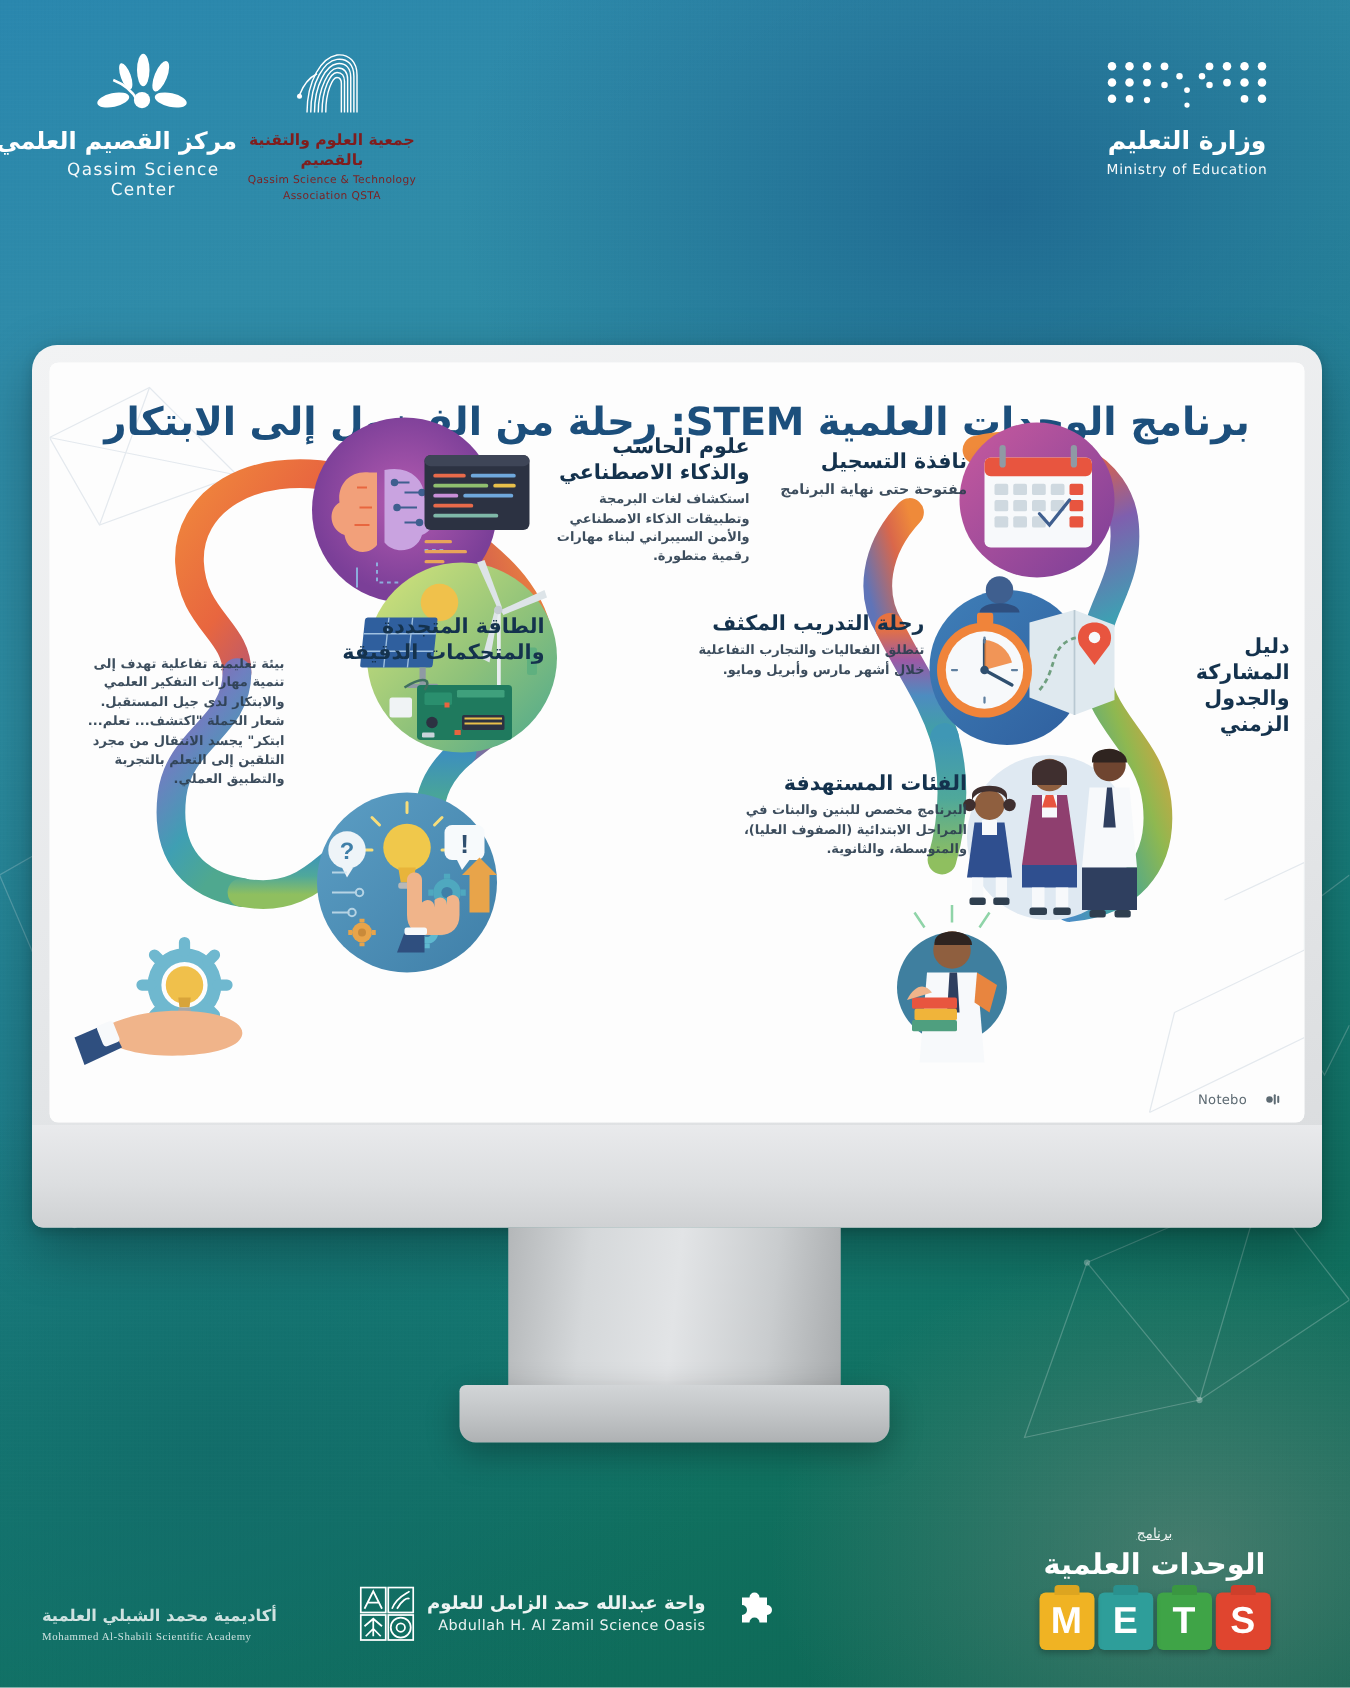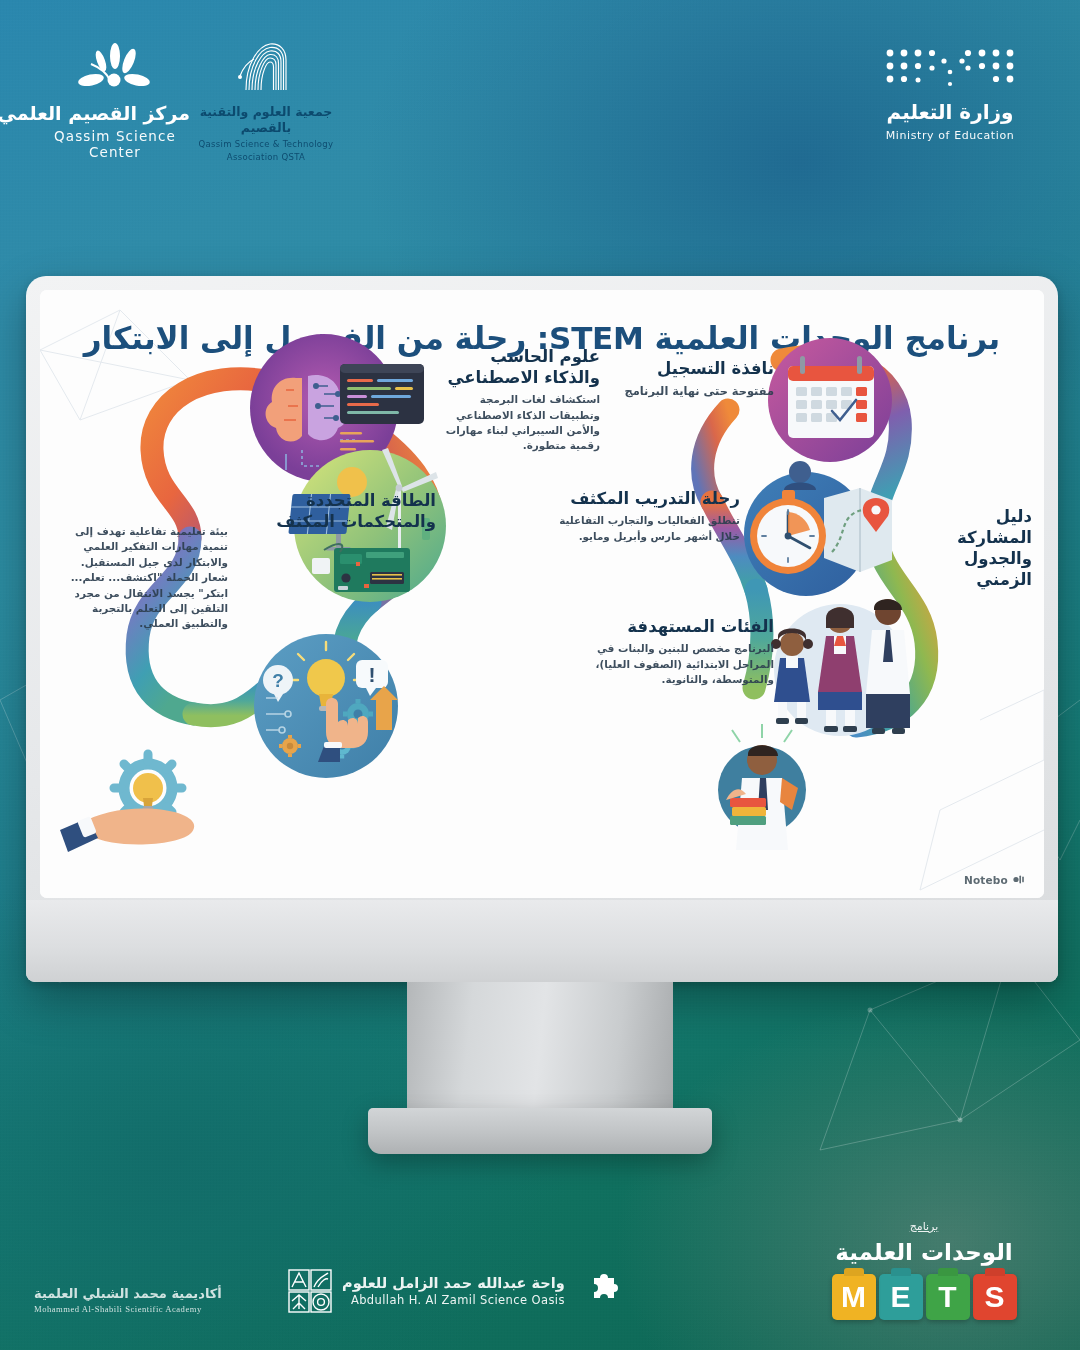--- a/index.html
+++ b/index.html
@@ -17,21 +17,21 @@
     position:absolute; inset:0; pointer-events:none; opacity:.30;
     background-image:
       repeating-linear-gradient(0deg, rgba(255,255,255,.025) 0 1px, transparent 1px 3px),
       repeating-linear-gradient(90deg, rgba(0,0,0,.022) 0 1px, transparent 1px 3px);
   }
   .bg-svg { position:absolute; inset:0; width:1080px; height:1350px; pointer-events:none; }
 
   
   .hdr { position:absolute; top:0; left:0; width:1080px; height:180px; }
   .logo-qsc { position:absolute; left:40px; top:42px; width:150px; text-align:center; color:#fff; }
-  .logo-qsta { position:absolute; left:196px; top:38px; width:140px; text-align:center; color:#0c4a6e; }
+  .logo-qsta { position:absolute; left:196px; top:38px; width:140px; text-align:center; color:#7f1d1d; }
   .logo-moe { position:absolute; right:40px; top:44px; width:180px; text-align:center; color:#fff; }
   .lg-ar { font-size:19px; font-weight:700; letter-spacing:.5px; line-height:1.25; white-space:nowrap; }
   .lg-ar.sm { font-size:12.5px; letter-spacing:1.2px; white-space:normal; }
   .lg-en { font-size:13.5px; letter-spacing:1.1px; margin-top:2px; opacity:.96; }
   .lg-en.sm { font-size:8.5px; letter-spacing:.3px; line-height:1.5; margin-top:3px; }
   .lg-en.moe { font-size:11px; letter-spacing:.6px; margin-top:4px; }
   .lg-ar.moe { font-size:20px; letter-spacing:1.6px; }
 
   
   .monitor { position:absolute; left:26px; top:276px; width:1032px; height:706px;
@@ -59,21 +59,21 @@
     text-shadow:0 1px 0 rgba(255,255,255,.6); padding:0 22px; }
 
   .flow-svg { position:absolute; left:0; top:0; width:1004px; height:608px; }
 
   .node { position:absolute; }
   .node .hd { font-size:16.5px; font-weight:700; color:#14324d; line-height:1.28; }
   .node .bd { font-size:10.4px; font-weight:700; color:#2d3f50; line-height:1.48; margin-top:4px; opacity:.92; }
   .node.ta-r { text-align:right; }
 
   .watermark { position:absolute; right:18px; bottom:12px; display:flex; align-items:center;
-    gap:5px; font-size:10.5px; color:#5d6a72; font-weight:700; letter-spacing:.2px; }
+    gap:15px; font-size:10.5px; color:#5d6a72; font-weight:400; letter-spacing:.2px; }
 
   
   .ftr { position:absolute; bottom:0; left:0; width:1080px; height:200px; }
   .f-acad { position:absolute; left:34px; bottom:36px; width:300px; text-align:left; color:rgba(255,255,255,.80); }
   .f-acad .fa-ar { font-size:13px; font-weight:700; letter-spacing:.4px; }
   .f-acad .fa-en { font-size:8.6px; letter-spacing:.5px; margin-top:3px;font-family:Liberation Serif, serif; }
   .f-oasis { position:absolute; left:288px; bottom:36px; display:flex; align-items:center; gap:10px; color:rgba(255,255,255,.92); }
   .f-oasis .fo-ar { font-size:14.5px; font-weight:700; letter-spacing:.4px; }
   .f-oasis .fo-en { font-size:11.5px; letter-spacing:.4px; margin-top:2px; }
 
@@ -547,21 +547,21 @@
       <div class="node ta-r" style="left:20px; top:230px; width:168px;">
         <div class="bd">بيئة تعليمية تفاعلية تهدف إلى تنمية مهارات التفكير العلمي والابتكار لدى جيل المستقبل. شعار الحملة "اكتشف... تعلم... ابتكر" يجسد الانتقال من مجرد التلقين إلى التعلم بالتجربة والتطبيق العملي.</div>
       </div>
 
       <div class="node ta-r" style="left:390px; top:56px; width:170px;">
         <div class="hd">علوم الحاسب والذكاء الاصطناعي</div>
         <div class="bd">استكشاف لغات البرمجة وتطبيقات الذكاء الاصطناعي والأمن السيبراني لبناء مهارات رقمية متطورة.</div>
       </div>
 
       <div class="node ta-r" style="left:210px; top:200px; width:186px;">
-        <div class="hd">الطاقة المتجددة والمتحكمات المكثف</div>
+        <div class="hd">الطاقة المتجددة والمتحكمات الدقيقة</div>
       </div>
 
       <div class="node ta-r" style="left:566px; top:68px; width:168px;">
         <div class="hd">نافذة التسجيل</div>
         <div class="bd" style="font-size:11.4px;">مفتوحة حتى نهاية البرنامج</div>
       </div>
 
       <div class="node ta-r" style="left:492px; top:198px; width:208px;">
         <div class="hd">رحلة التدريب المكثف</div>
         <div class="bd">تنطلق الفعاليات والتجارب التفاعلية خلال أشهر مارس وأبريل ومايو.</div>

